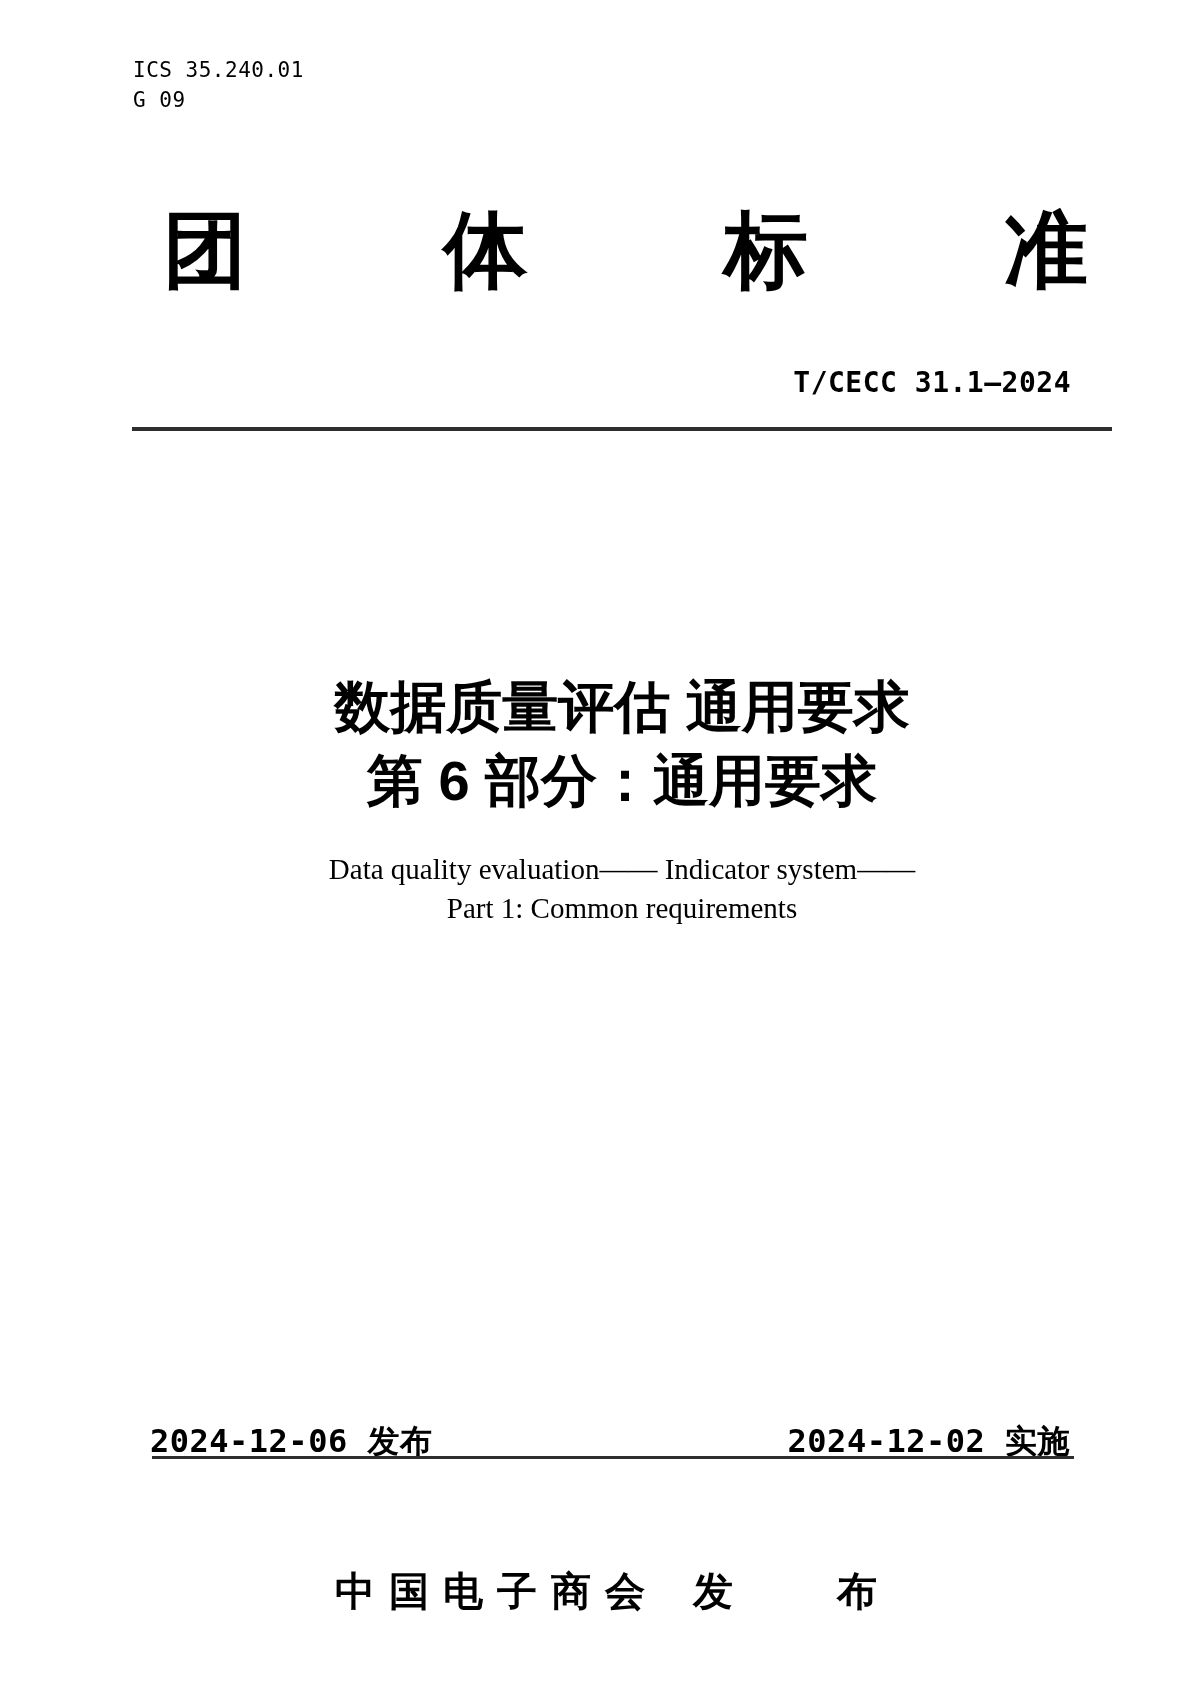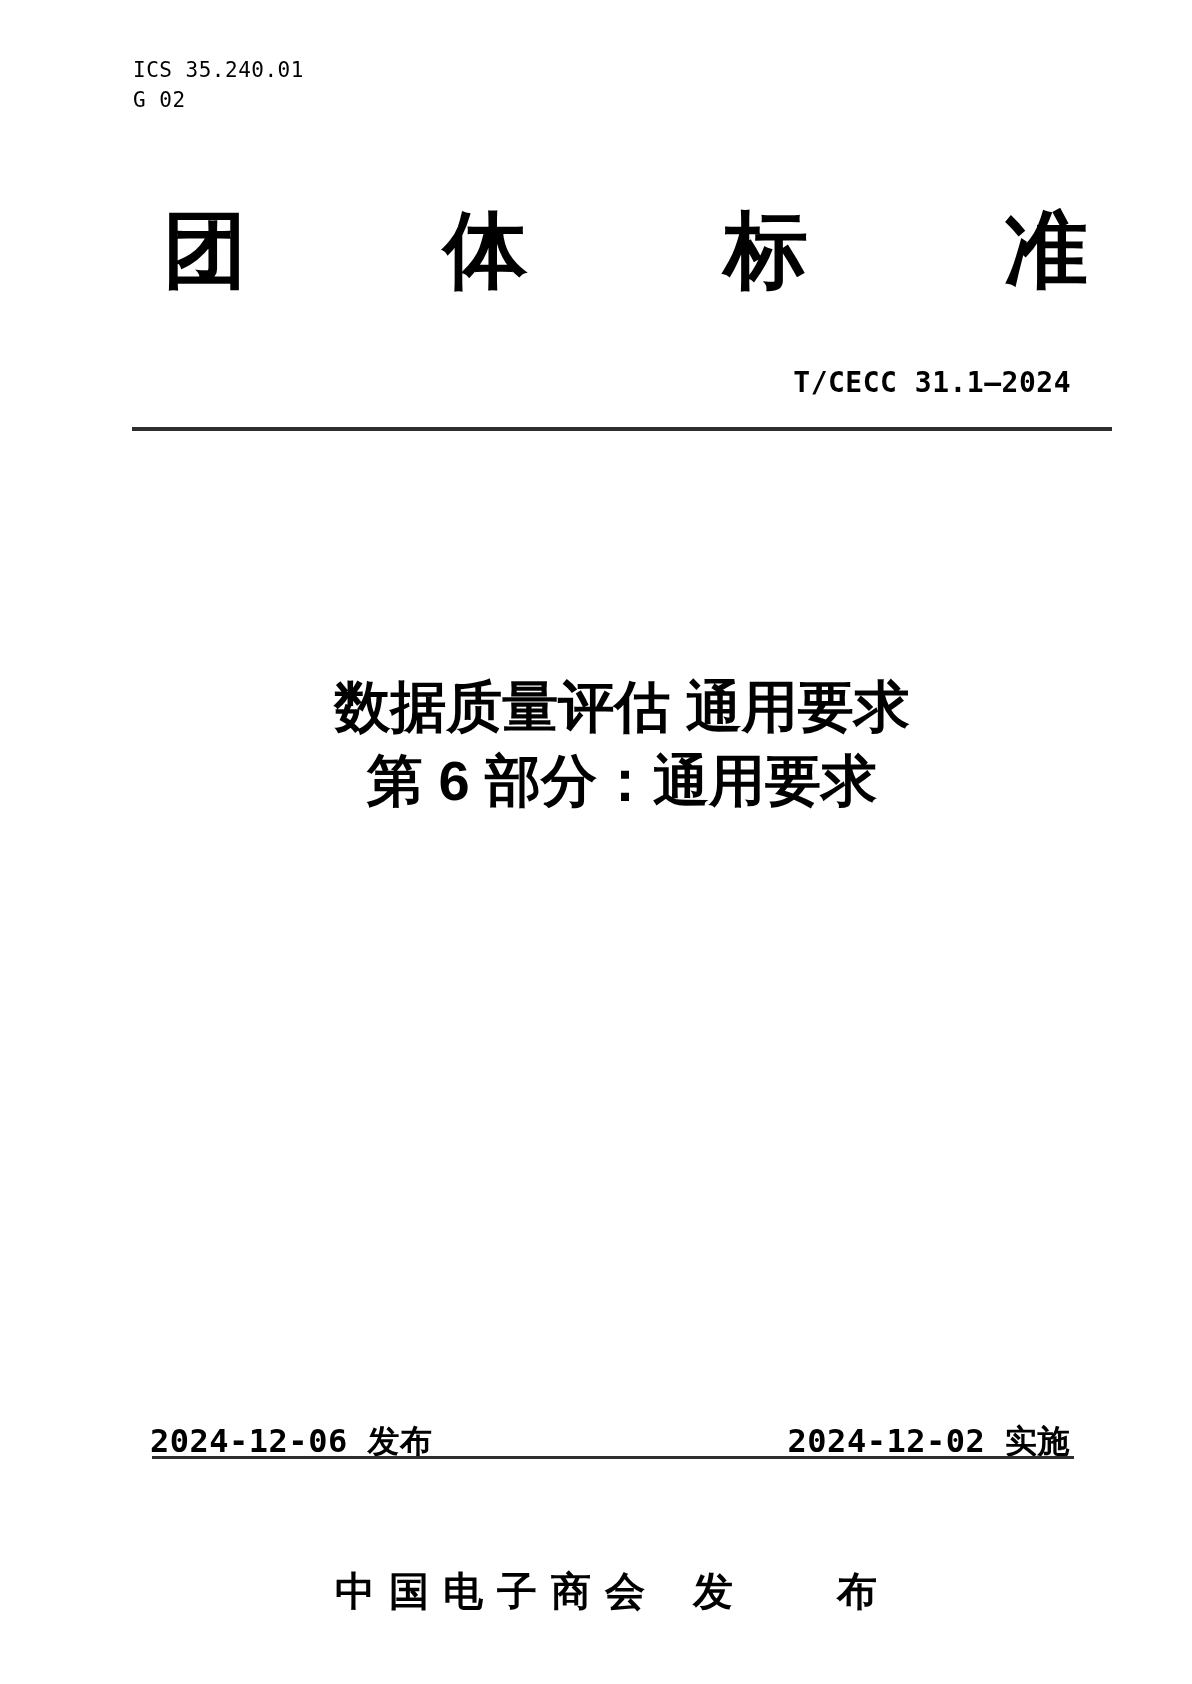--- a/index.html
+++ b/index.html
@@ -111,39 +111,43 @@
   .publisher-row .org    { letter-spacing: 14px; }
   .publisher-row .action { letter-spacing: 32px; margin-left: 34px; }
 </style>
 </head>
 <body>
 
 <div class="page">
 
   <div class="ics-block">
     <div>ICS 35.240.01</div>
-    <div>G 02</div>
+    <div>G 09</div>
   </div>
 
   <div class="big-title">
     <span>团</span>
     <span>体</span>
     <span>标</span>
     <span>准</span>
   </div>
 
   <div class="std-number">T/CECC 31.1—2024</div>
 
   <div class="rule rule-top"></div>
 
   <div class="cn-title">
     <div>数据质量评估 通用要求</div>
     <div>第 6 部分：通用要求</div>
   </div>
 
+  <div class="en-title">
+    <div>Data quality evaluation—— Indicator system——</div>
+    <div>Part 1: Common requirements</div>
+  </div>
 
   <div class="dates-row">
     <span>2024-12-06 发布</span>
     <span>2024-12-02 实施</span>
   </div>
 
   <div class="rule rule-bottom"></div>
 
   <div class="publisher-row">
     <span class="org">中国电子商会</span>

